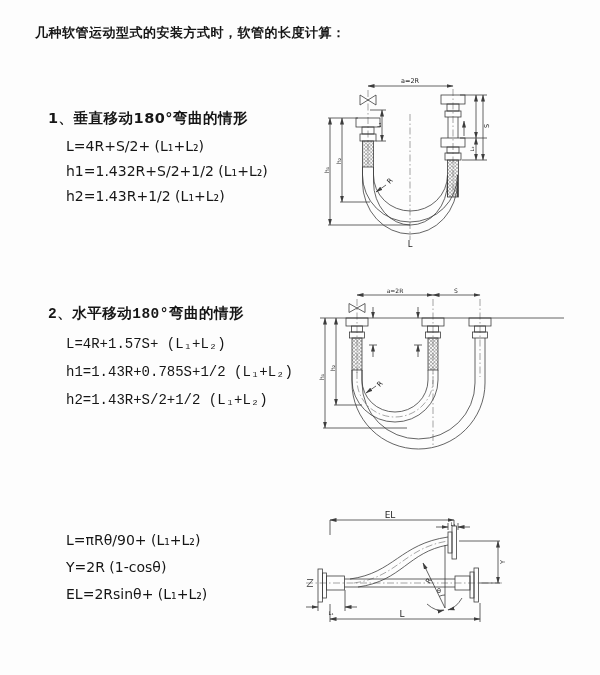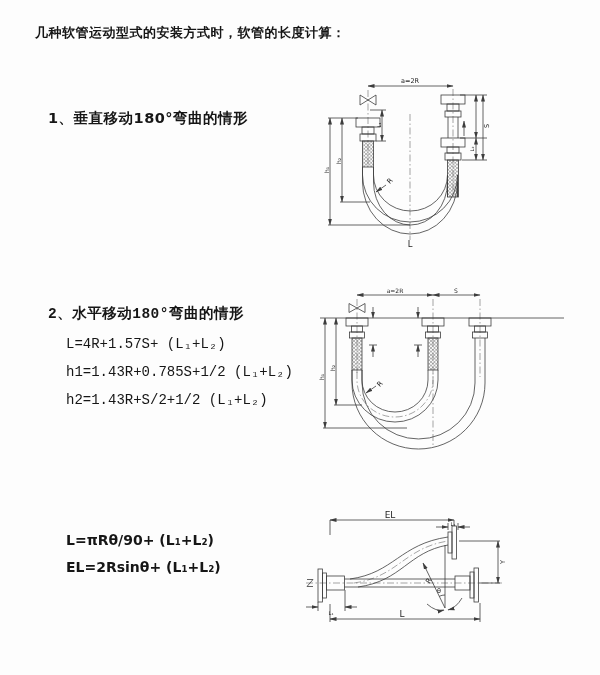--- a/index.html
+++ b/index.html
@@ -4,48 +4,54 @@
 <style>
   html,body{margin:0;padding:0;}
   body{width:600px;height:675px;background:#fdfdfd;position:relative;overflow:hidden;
        font-family:"DejaVu Sans","Liberation Sans",sans-serif;color:#161616;}
   .page-title{position:absolute;left:35px;top:24px;font-size:13px;font-weight:600;letter-spacing:.5px;}
   .section{position:absolute;left:48px;}
   .sec-heading{font-size:14.5px;font-weight:600;letter-spacing:.5px;line-height:20px;}
   .formulas{margin:6px 0 0 18px;font-size:14px;font-weight:500;}
   .s1 .formula{line-height:25px;height:25px;}
   .s2 .formula{line-height:28px;height:28px;}
-  .s3 .formula{line-height:27px;height:27px;font-weight:bold;}
+  .s3 .formula{line-height:27px;height:27px;}
   svg.diag{position:absolute;}
   svg .ln{stroke:#3d3d3d;stroke-width:.8;fill:none;}
   svg .cl{stroke:#6a6a6a;stroke-width:.6;stroke-dasharray:7 2.5 1.5 2.5;fill:none;}
   svg .hose{stroke:#3d3d3d;stroke-width:.8;}
   svg text{fill:#1d1d1d;font-family:"DejaVu Sans","Liberation Sans",sans-serif;}
 </style>
 </head>
 <body>
 
 <div class="page-title">几种软管运动型式的安装方式时，软管的长度计算：</div>
 
 <div class="section s1" style="top:108px;">
   <div class="sec-heading">1、垂直移动180°弯曲的情形</div>
+  <div class="formulas">
+    <div class="formula">L=4R+S/2+ (L₁+L₂)</div>
+    <div class="formula">h1=1.432R+S/2+1/2 (L₁+L₂)</div>
+    <div class="formula">h2=1.43R+1/2 (L₁+L₂)</div>
+  </div>
 </div>
 
 <div class="section s2" style="top:304px;font-family:Liberation Mono, monospace;">
   <div class="sec-heading">2、水平移动180°弯曲的情形</div>
   <div class="formulas">
     <div class="formula">L=4R+1.57S+ (L₁+L₂)</div>
     <div class="formula">h1=1.43R+0.785S+1/2 (L₁+L₂)</div>
     <div class="formula">h2=1.43R+S/2+1/2 (L₁+L₂)</div>
   </div>
 </div>
 
 <div class="section s3" style="top:521px;">
   <div class="formulas">
     <div class="formula">L=πRθ/90+ (L₁+L₂)</div>
+    <div class="formula">Y=2R (1-cosθ)</div>
     <div class="formula">EL=2Rsinθ+ (L₁+L₂)</div>
   </div>
 </div>
 
 <svg class="diag" style="left:310px;top:70px;" width="280" height="185" viewBox="0 0 280 185">
   <defs>
     <marker id="m1" viewBox="0 0 7 5" refX="6.5" refY="2.5" markerWidth="7" markerHeight="5" markerUnits="userSpaceOnUse" orient="auto-start-reverse">
       <path d="M0,0.5 L7,2.5 L0,4.5 z" fill="#3d3d3d"></path>
     </marker>
     <pattern id="ht1" patternUnits="userSpaceOnUse" width="3.5" height="3.5">

